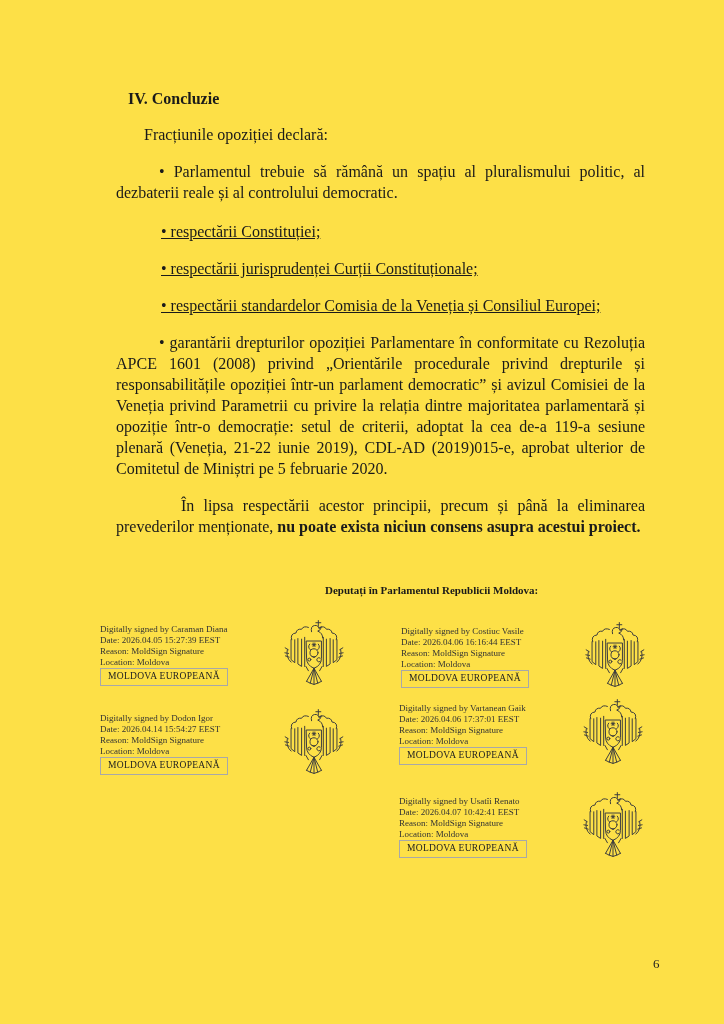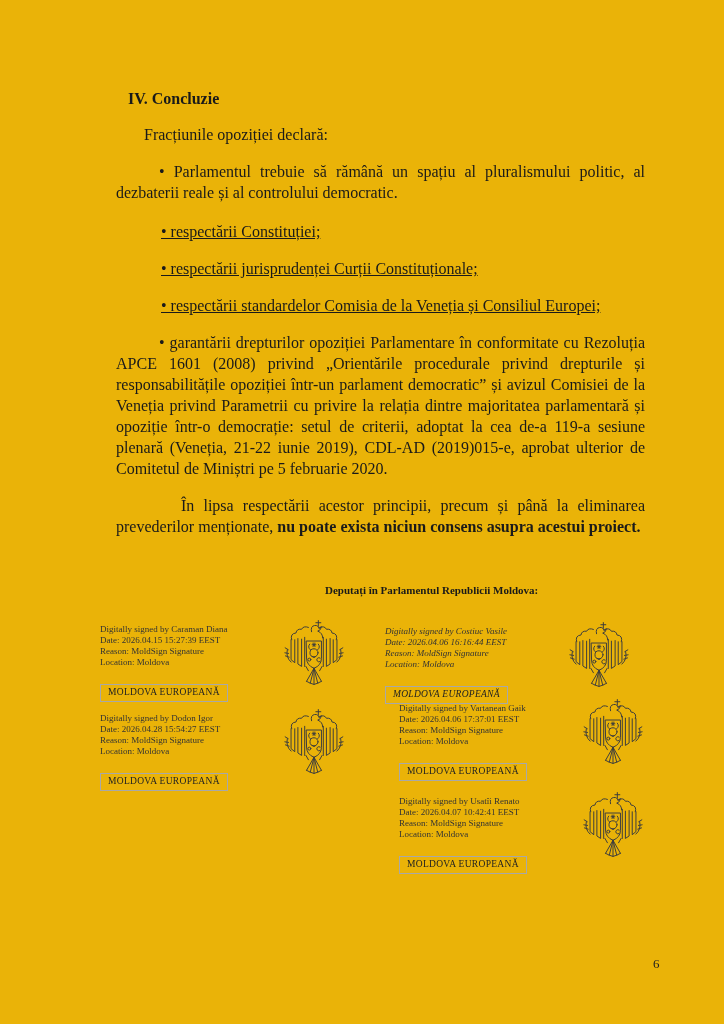--- a/index.html
+++ b/index.html
@@ -1,20 +1,20 @@
 <!DOCTYPE html>
 <html><head>
 <meta charset="utf-8">
 <style>
   html,body{margin:0;padding:0;background:#888;}
   .page{
     position:relative;
     width:724px;height:1024px;
     margin:0 auto;
-    background:#eab308;
+    background:#fde047;
     font-family:"Liberation Serif","DejaVu Serif",serif;
     color:#1a1a1a;
     overflow:hidden;
   }
   .content{
     position:absolute;
     left:100px;top:0;
     width:561px;
     padding-top:88px;
     font-size:16px;
@@ -51,21 +51,21 @@
   
   .signatures{position:absolute;left:0;top:0;width:724px;height:1024px;pointer-events:none;}
   .sig-block{position:absolute;width:280px;}
   .sig-text{
     font-size:9px;line-height:11px;color:#333;
     width:190px;
   }
   .sig-line{white-space:nowrap;}
   .sig-stamp{
     display:inline-block;
-    margin-top:16px;
+    margin-top:0;
     border:1px solid #a8a8a8;
     padding:2px 7px 3px 7px;
     font-size:9.5px;
     color:#222;
     letter-spacing:.3px;
     white-space:nowrap;
   }
   .sig-arms{
     position:absolute;left:183px;top:-7px;
     width:62px;height:84px;
@@ -146,51 +146,51 @@
     <p class="final-para"><span>În lipsa respectării acestor principii, precum și până la eliminarea prevederilor menționate, </span><strong>nu poate exista niciun consens asupra acestui proiect.</strong></p>
 
     <h2 class="sig-head">Deputați în Parlamentul Republicii Moldova:</h2>
   </div>
 
   <div class="signatures">
 
     <div class="sig-block" style="left:100px;top:624px;">
       <div class="sig-text">
         <div class="sig-line">Digitally signed by Caraman Diana</div>
-        <div class="sig-line">Date: 2026.04.15 15:27:39 EEST</div>
-        <div class="sig-line">Reason: MoldSign Signature</div>
-        <div class="sig-line">Location: Moldova</div>
-        <div class="sig-stamp">MOLDOVA EUROPEANĂ</div>
-      </div>
-      <div class="sig-arms">
-        <svg viewBox="0 0 100 130">
-            <use href="#coa-symbol"></use>
-          </svg>
-      </div>
-    </div>
-
-    <div class="sig-block" style="left:385px;top:626px;font-style:italic;">
+        <div class="sig-line">Date: 2026.04.05 15:27:39 EEST</div>
+        <div class="sig-line">Reason: MoldSign Signature</div>
+        <div class="sig-line">Location: Moldova</div>
+        <div class="sig-stamp">MOLDOVA EUROPEANĂ</div>
+      </div>
+      <div class="sig-arms">
+        <svg viewBox="0 0 100 130">
+            <use href="#coa-symbol"></use>
+          </svg>
+      </div>
+    </div>
+
+    <div class="sig-block" style="left:401px;top:626px;">
       <div class="sig-text">
         <div class="sig-line">Digitally signed by Costiuc Vasile</div>
         <div class="sig-line">Date: 2026.04.06 16:16:44 EEST</div>
         <div class="sig-line">Reason: MoldSign Signature</div>
         <div class="sig-line">Location: Moldova</div>
         <div class="sig-stamp">MOLDOVA EUROPEANĂ</div>
       </div>
       <div class="sig-arms">
         <svg viewBox="0 0 100 130">
             <use href="#coa-symbol"></use>
           </svg>
       </div>
     </div>
 
     <div class="sig-block" style="left:100px;top:713px;">
       <div class="sig-text">
         <div class="sig-line">Digitally signed by Dodon Igor</div>
-        <div class="sig-line">Date: 2026.04.28 15:54:27 EEST</div>
+        <div class="sig-line">Date: 2026.04.14 15:54:27 EEST</div>
         <div class="sig-line">Reason: MoldSign Signature</div>
         <div class="sig-line">Location: Moldova</div>
         <div class="sig-stamp">MOLDOVA EUROPEANĂ</div>
       </div>
       <div class="sig-arms">
         <svg viewBox="0 0 100 130">
             <use href="#coa-symbol"></use>
           </svg>
       </div>
     </div>

